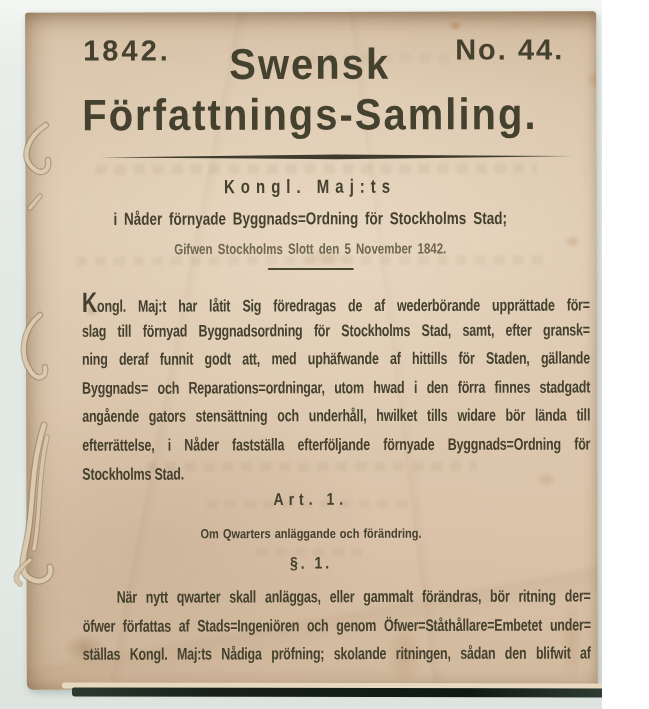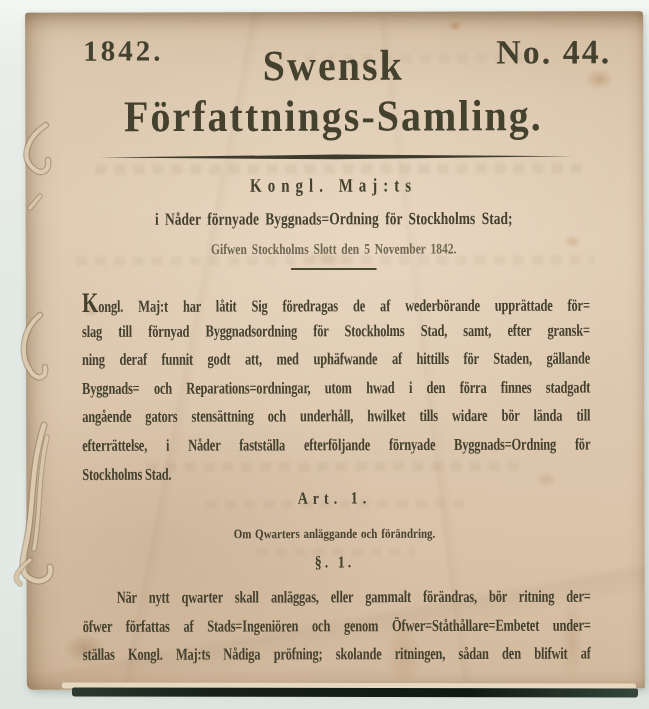--- a/index.html
+++ b/index.html
@@ -1,19 +1,19 @@
 <!DOCTYPE html>
 <html><head>
 <meta charset="utf-8">
 <style>
   html,body{margin:0;padding:0;}
   .stage{
-    position:relative;width:649px;height:709px;overflow:hidden;
+    position:relative;width:602px;height:709px;overflow:hidden;
     background:linear-gradient(180deg,#f3f6f3 0%,#e9eeea 9%,#e2e8e4 45%,#e3e9e5 78%,#dde4e0 100%);
-    font-family:Liberation Serif, serif;
+    font-family:Liberation Sans, sans-serif;
   }
   
   .paper{
     position:absolute;left:26px;top:12px;right:5px;bottom:20px;
     background:linear-gradient(184deg,#c9b094 0%,#d6c0a5 4%,#dcc8af 13%,#e0ccb4 32%,#ddc8af 56%,#d9c2a8 76%,#d2ba9e 93%,#ccb296 100%);
     transform:rotate(-0.15deg);
     border-radius:3px 4px 2px 6px;
     box-shadow:
       inset 16px 0 26px -12px rgba(115,90,60,.5),
       inset -8px 0 16px -10px rgba(115,90,60,.35),
@@ -51,21 +51,21 @@
   .g3{left:120px;right:120px;top:450px;height:9px;opacity:.12;}
   .g4{left:180px;right:180px;top:488px;height:8px;opacity:.11;}
   .g5{left:230px;right:230px;top:536px;height:8px;opacity:.10;}
   .g6{left:280px;right:120px;top:42px;height:9px;opacity:.09;}
   
   .content{position:absolute;left:8px;right:10px;top:0;bottom:0;color:#45412f;}
   .abs{position:absolute;}
   .ctr{left:0;right:0;text-align:center;}
   .cond{transform:scaleY(1.28);transform-origin:center top;}
   .year{left:50px;top:22px;font-size:29px;font-weight:700;letter-spacing:3px;}
-  .issue{right:22px;top:22px;font-size:34px;font-weight:700;letter-spacing:2px;}
+  .issue{right:22px;top:22px;font-size:29px;font-weight:700;letter-spacing:2px;}
   .title1{top:28px;font-size:40px;font-weight:700;letter-spacing:2px;transform:scaleY(1.08);transform-origin:center top;}
   .title2{top:78px;font-size:40px;font-weight:700;letter-spacing:2px;transform:scaleY(1.10);transform-origin:center top;}
   .rule-main{left:66px;top:142px;width:474px;height:6px;}
   .authority{top:163px;font-size:15px;font-weight:700;letter-spacing:6px;}
   .subtitle{top:197px;font-size:13.5px;font-weight:700;word-spacing:3px;}
   .dateline{top:229px;font-size:11.5px;font-weight:700;color:#6e6754;word-spacing:2px;}
   .rule-small{left:50%;top:256px;width:86px;height:2px;margin-left:-43px;background:#4d4834;border-radius:1px;}
   .textblock{left:48px;width:508px;}
   .pre-block{top:276px;}
   .sec-block{top:571px;}

